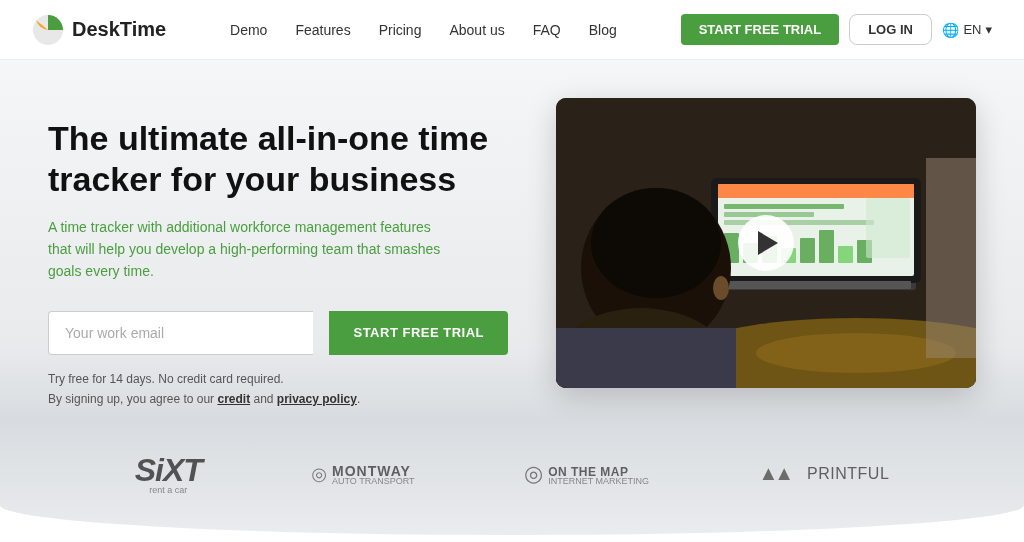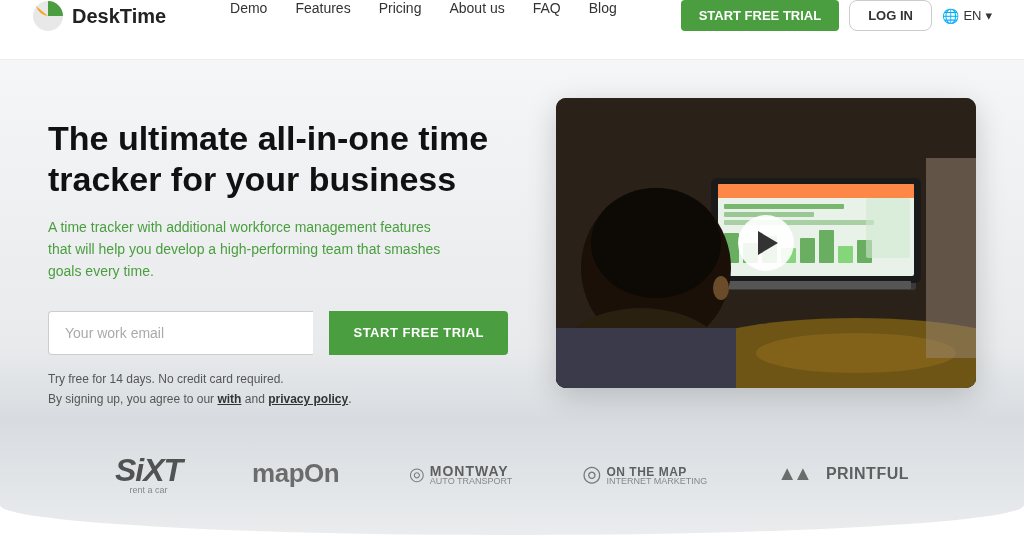--- a/index.html
+++ b/index.html
@@ -1,20 +1,20 @@
 <!DOCTYPE html>
 <html><head>
   <meta charset="utf-8">
   <style>
     * { margin: 0; padding: 0; box-sizing: border-box; }
     body { font-family: -apple-system, BlinkMacSystemFont, 'Segoe UI', Arial, sans-serif; background: #fff; width: 1024px; overflow-x: hidden; }
 
     
     .navbar {
-      display: flex; align-items: flex-start; justify-content: space-between;
+      display: flex; align-items: center; justify-content: space-between;
       padding: 0 32px; height: 60px; background: #fff;
       border-bottom: 1px solid #eee; position: relative; z-index: 10;
     }
     .navbar-logo { display: flex; align-items: center; gap: 8px; }
     .logo-icon { width: 32px; height: 32px; position: relative; }
     .logo-text { font-size: 20px; font-weight: 700; color: #222; }
     .navbar-nav { display: flex; align-items: center; gap: 28px; }
     .nav-link { font-size: 14px; color: #333; text-decoration: none; cursor: pointer; }
     .navbar-actions { display: flex; align-items: center; gap: 10px; }
     .btn-trial-nav {
@@ -150,21 +150,21 @@
     <h1 class="hero-title">The ultimate all-in-one time tracker for your business</h1>
     <p class="hero-subtitle">
       <span>A time tracker with additional work</span><span style="color:#4a9e3f;">force</span><span> management features that will help you develop a high-performing team that smashes goals every time.</span>
     </p>
     <div class="email-form">
       <input class="email-input" type="email" placeholder="Your work email" style="">
       <button class="btn-trial-hero">START FREE TRIAL</button>
     </div>
     <p class="trial-note">
       <span>Try free for 14 days. No credit card required.</span><br>
-      <span>By signing up, you agree to our </span><a>with</a><span> and </span><a>privacy policy</a><span>.</span>
+      <span>By signing up, you agree to our </span><a>credit</a><span> and </span><a>privacy policy</a><span>.</span>
     </p>
   </div>
 
   <div class="hero-video">
     <div class="video-bg">
 
       <svg width="420" height="290" viewBox="0 0 420 290" xmlns="http://www.w3.org/2000/svg">
 
         <rect width="420" height="290" fill="#2a2218"></rect>
 
@@ -219,23 +219,20 @@
 
 <section class="logos-section">
 
   <div class="logo-item">
     <div>
       <span class="logo-text-brand sixt" style="font-style:italic; font-weight:900; font-size:32px; color:#222; letter-spacing:-1px;">SiXT</span>
       <span class="logo-sub">rent a car</span>
     </div>
   </div>
 
-  <div class="logo-item">
-    <span class="logo-text-brand mapon" style="font-size:26px; font-weight:700; color:#444; letter-spacing:-0.5px;">mapOn</span>
-  </div>
 
   <div class="logo-item">
     <div class="montway-wrapper">
       <span style="font-size:18px; color:#555;">◎</span>
       <div>
         <span class="logo-text-brand" style="font-size:14px; font-weight:800; color:#333; letter-spacing:1px;">MONTWAY</span>
         <span class="logo-sub">AUTO TRANSPORT</span>
       </div>
     </div>
   </div>
@@ -246,16 +243,16 @@
       <div>
         <span class="logo-text-brand" style="font-size:12px; font-weight:700; color:#333; letter-spacing:0.5px;">ON THE MAP</span>
         <span class="logo-sub">INTERNET MARKETING</span>
       </div>
     </div>
   </div>
 
   <div class="logo-item">
     <div class="printful-wrapper">
       <span class="printful-chevrons" style="color:#444; font-weight:900; font-size:20px; letter-spacing:-4px;">▲▲</span>
-      <span class="logo-text-brand" style="font-size:16px; font-weight:700; color:#333; letter-spacing:0.5px; margin-left:12px;">PRINTFUL</span>
+      <span class="logo-text-brand" style="font-size:16px; font-weight:400; color:#333; letter-spacing:0.5px; margin-left:12px;">PRINTFUL</span>
     </div>
   </div>
 </section>
 
 </body></html>

